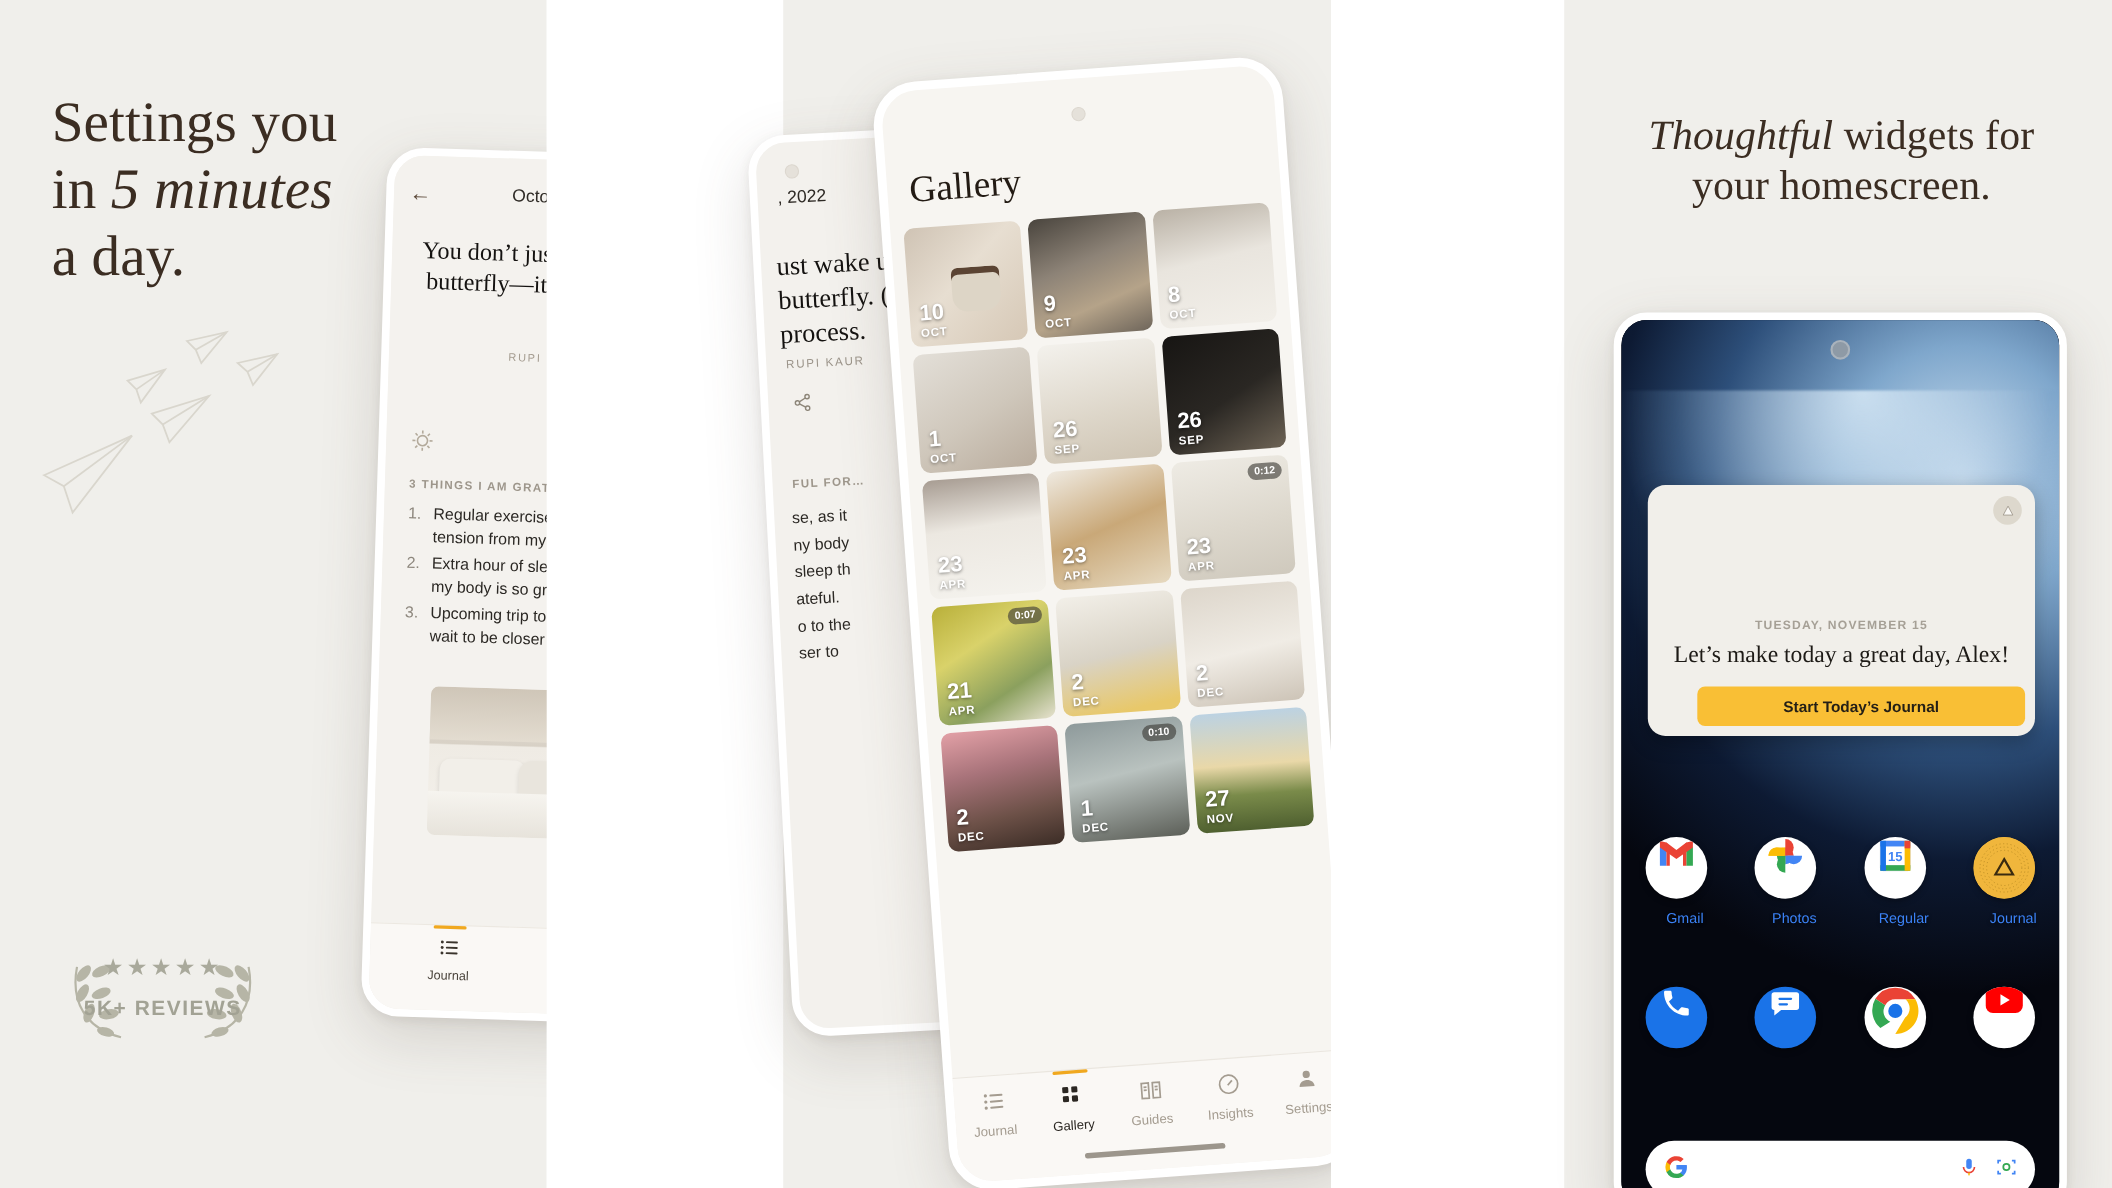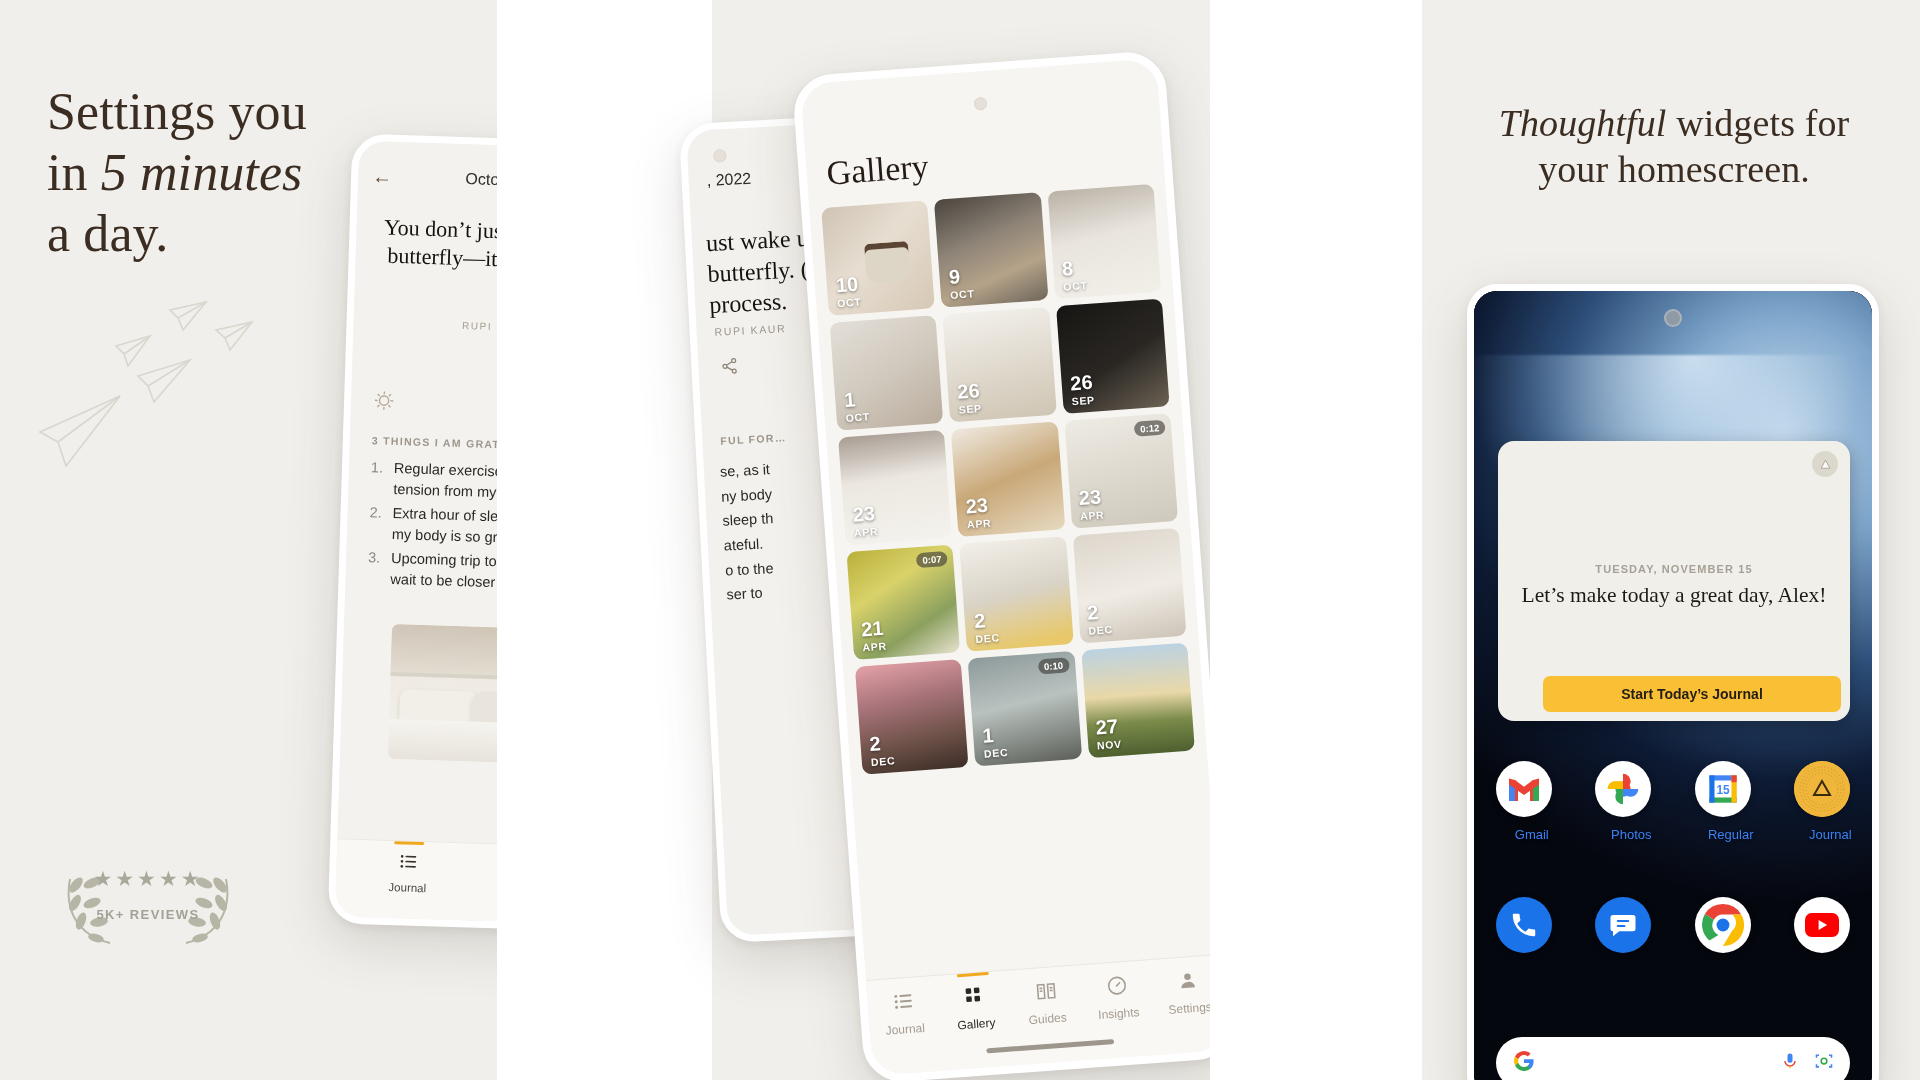--- a/index.html
+++ b/index.html
@@ -40,21 +40,21 @@
 
   
   .laurel { position: absolute; left: 48px; top: 845px; width: 200px; height: 105px; }
   .laurel svg { position:absolute; inset:0; width:100%; height:100%; }
   .laurel .stars {
     position: absolute; top: 22px; left: 0; width: 200px;
     text-align: center; color: #a9a99b; font-size: 21px; letter-spacing: 3px;
   }
   .laurel .rev-label {
     position: absolute; top: 62px; left: 0; width: 200px; text-align: center;
-    color: #a2a294; font-size: 13px; font-weight: 700; letter-spacing: 1.4px;
+    color: #a2a294; font-size: 19px; font-weight: 700; letter-spacing: 1.4px;
   }
 
   
   .phone {
     position: absolute;
     background: #f6f4f0;
     border: 7px solid #ffffff;
     border-radius: 34px;
     box-shadow: 0 18px 52px rgba(90,80,65,.18), 0 3px 10px rgba(90,80,65,.10);
     overflow: hidden;
@@ -210,21 +210,21 @@
   .hs-wall::after {
     content:""; position:absolute; left:-10%; top:8%; width:130%; height:46%;
     background: radial-gradient(ellipse 60% 100% at 50% 0%, rgba(215,232,245,.85), rgba(120,160,200,.25) 55%, transparent 72%);
     border-bottom-left-radius: 60% 100%; border-bottom-right-radius:40% 100%;
     filter: blur(1px);
   }
   .hs-notch { top:18px; left:50%; margin-left:-9px; width:18px; height:18px;
     background:#8e9aa6; border:none; box-shadow: inset 0 0 0 2px rgba(255,255,255,.25); }
 
   .widget {
-    position:absolute; left:24px; top:150px; width:352px; height:280px;
+    position:absolute; left:24px; top:150px; width:352px; height:228px;
     background:#f1efea; border-radius:16px; overflow:hidden;
     box-shadow:0 6px 18px rgba(0,0,0,.30);
   }
   .widget .logo {
     position:absolute; top:10px; right:12px; width:26px; height:26px; border-radius:50%;
     background:#ddd8cd; display:flex; align-items:center; justify-content:center;
   }
   .widget .wdate {
     position:absolute; top:122px; left:0; right:0; text-align:center;
     font-size:11px; letter-spacing:1.1px; color:#a6a096; font-weight:600;
@@ -236,21 +236,21 @@
   .widget .wbtn {
     position:absolute; left:9px; right:9px; bottom:9px; height:36px;
     background:#f9bf35; border-radius:7px; display:flex; align-items:center;
     justify-content:center; font-size:14px; font-weight:700; color:#241f16;margin-left:36px;
   }
 
   .apps { position:absolute; left:0; right:0; top:470px; display:flex; }
   .apps2 { position:absolute; left:0; right:0; top:606px; display:flex; }
   .app { flex:1; text-align:center; }
   .app .ico { width:56px; height:56px; margin:0 auto 10px; border-radius:50%;
-    background:#fff; display:flex; align-items:center; justify-content:center; overflow:hidden;
+    background:#fff; display:flex; align-items:flex-start; justify-content:center; overflow:hidden;
     box-shadow:0 2px 6px rgba(0,0,0,.35);}
   .app .nm { font-size:13px; color:#3b82f6; text-shadow:0 1px 3px rgba(0,0,0,.6);padding-left:16px; }
 
   .gbar {
     position:absolute; left:22px; right:22px; bottom:8px; height:52px;
     background:#fff; border-radius:26px; display:flex; align-items:center;
     padding:0 16px; justify-content:space-between;
   }
   .gbar .gicons { display:flex; align-items:center; gap:14px; }
 </style>

